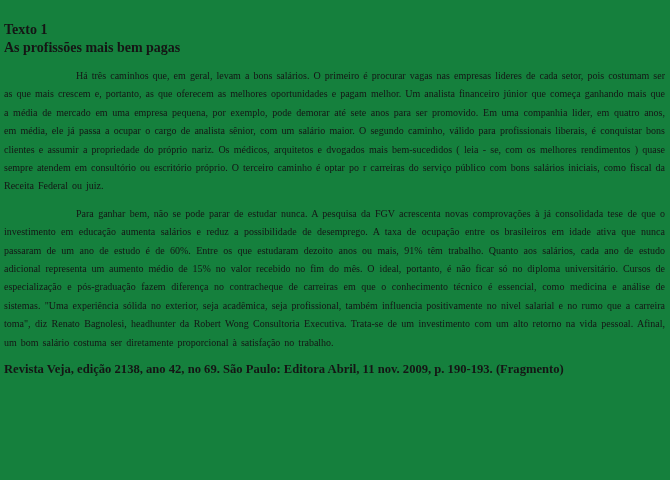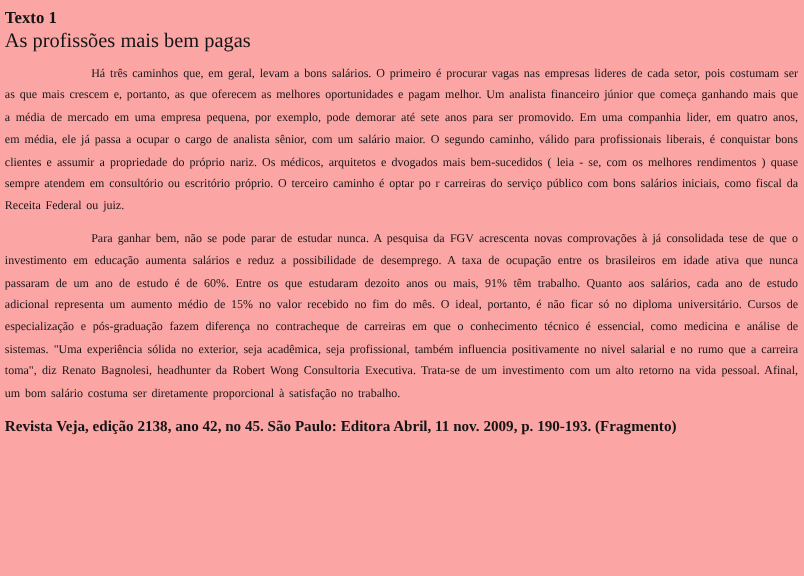--- a/index.html
+++ b/index.html
@@ -3,36 +3,36 @@
 <meta charset="utf-8">
 <style>
   html, body {
     margin: 0;
     padding: 0;
     background: #ffffff;
   }
   .page {
     width: 670px;
     height: 480px;
-    background: #fca5a5;
+    background: #15803d;
     color: #151515;
     font-family: "Liberation Serif", "DejaVu Serif", serif;
     box-sizing: border-box;
-    padding: 7px 5px 0 4px;
+    padding: 21px 5px 0 4px;
     overflow: hidden;
   }
   .doc-label {
     font-weight: bold;
     font-size: 14px;
     line-height: 18px;
     margin: 0;
   }
   .doc-title {
-    font-weight: normal;
-    font-size: 17px;
+    font-weight: bold;
+    font-size: 14px;
     line-height: 18px;
     margin: 0 0 10px 0;
   }
   .para {
     font-size: 10px;
     line-height: 18.4px;
     text-align: justify;
     text-indent: 72px;
     margin: 0 0 9px 0;
     word-spacing: 1.5px;
@@ -46,14 +46,14 @@
   }
 </style>
 </head>
 <body>
 
 <div class="page">
   <p class="doc-label">Texto 1</p>
   <p class="doc-title">As profissões mais bem pagas</p>
   <p class="para">Há três caminhos que, em geral, levam a bons salários. O primeiro é procurar vagas nas empresas lideres de cada setor, pois costumam ser as que mais crescem e, portanto, as que oferecem as melhores oportunidades e pagam melhor. Um analista financeiro júnior que começa ganhando mais que a média de mercado em uma empresa pequena, por exemplo, pode demorar até sete anos para ser promovido. Em uma companhia lider, em quatro anos, em média, ele já passa a ocupar o cargo de analista sênior, com um salário maior. O segundo caminho, válido para profissionais liberais, é conquistar bons clientes e assumir a propriedade do próprio nariz. Os médicos, arquitetos e dvogados mais bem-sucedidos ( leia - se, com os melhores rendimentos ) quase sempre atendem em consultório ou escritório próprio. O terceiro caminho é optar po r carreiras do serviço público com bons salários iniciais, como fiscal da Receita Federal ou juiz.</p>
   <p class="para">Para ganhar bem, não se pode parar de estudar nunca. A pesquisa da FGV acrescenta novas comprovações à já consolidada tese de que o investimento em educação aumenta salários e reduz a possibilidade de desemprego. A taxa de ocupação entre os brasileiros em idade ativa que nunca passaram de um ano de estudo é de 60%. Entre os que estudaram dezoito anos ou mais, 91% têm trabalho. Quanto aos salários, cada ano de estudo adicional representa um aumento médio de 15% no valor recebido no fim do mês. O ideal, portanto, é não ficar só no diploma universitário. Cursos de especialização e pós-graduação fazem diferença no contracheque de carreiras em que o conhecimento técnico é essencial, como medicina e análise de sistemas. "Uma experiência sólida no exterior, seja acadêmica, seja profissional, também influencia positivamente no nivel salarial e no rumo que a carreira toma", diz Renato Bagnolesi, headhunter da Robert Wong Consultoria Executiva. Trata-se de um investimento com um alto retorno na vida pessoal. Afinal, um bom salário costuma ser diretamente proporcional à satisfação no trabalho.</p>
-  <p class="citation">Revista Veja, edição 2138, ano 42, no 45. São Paulo: Editora Abril, 11 nov. 2009, p. 190-193. (Fragmento)</p>
+  <p class="citation">Revista Veja, edição 2138, ano 42, no 69. São Paulo: Editora Abril, 11 nov. 2009, p. 190-193. (Fragmento)</p>
 </div>
 
 </body></html>

